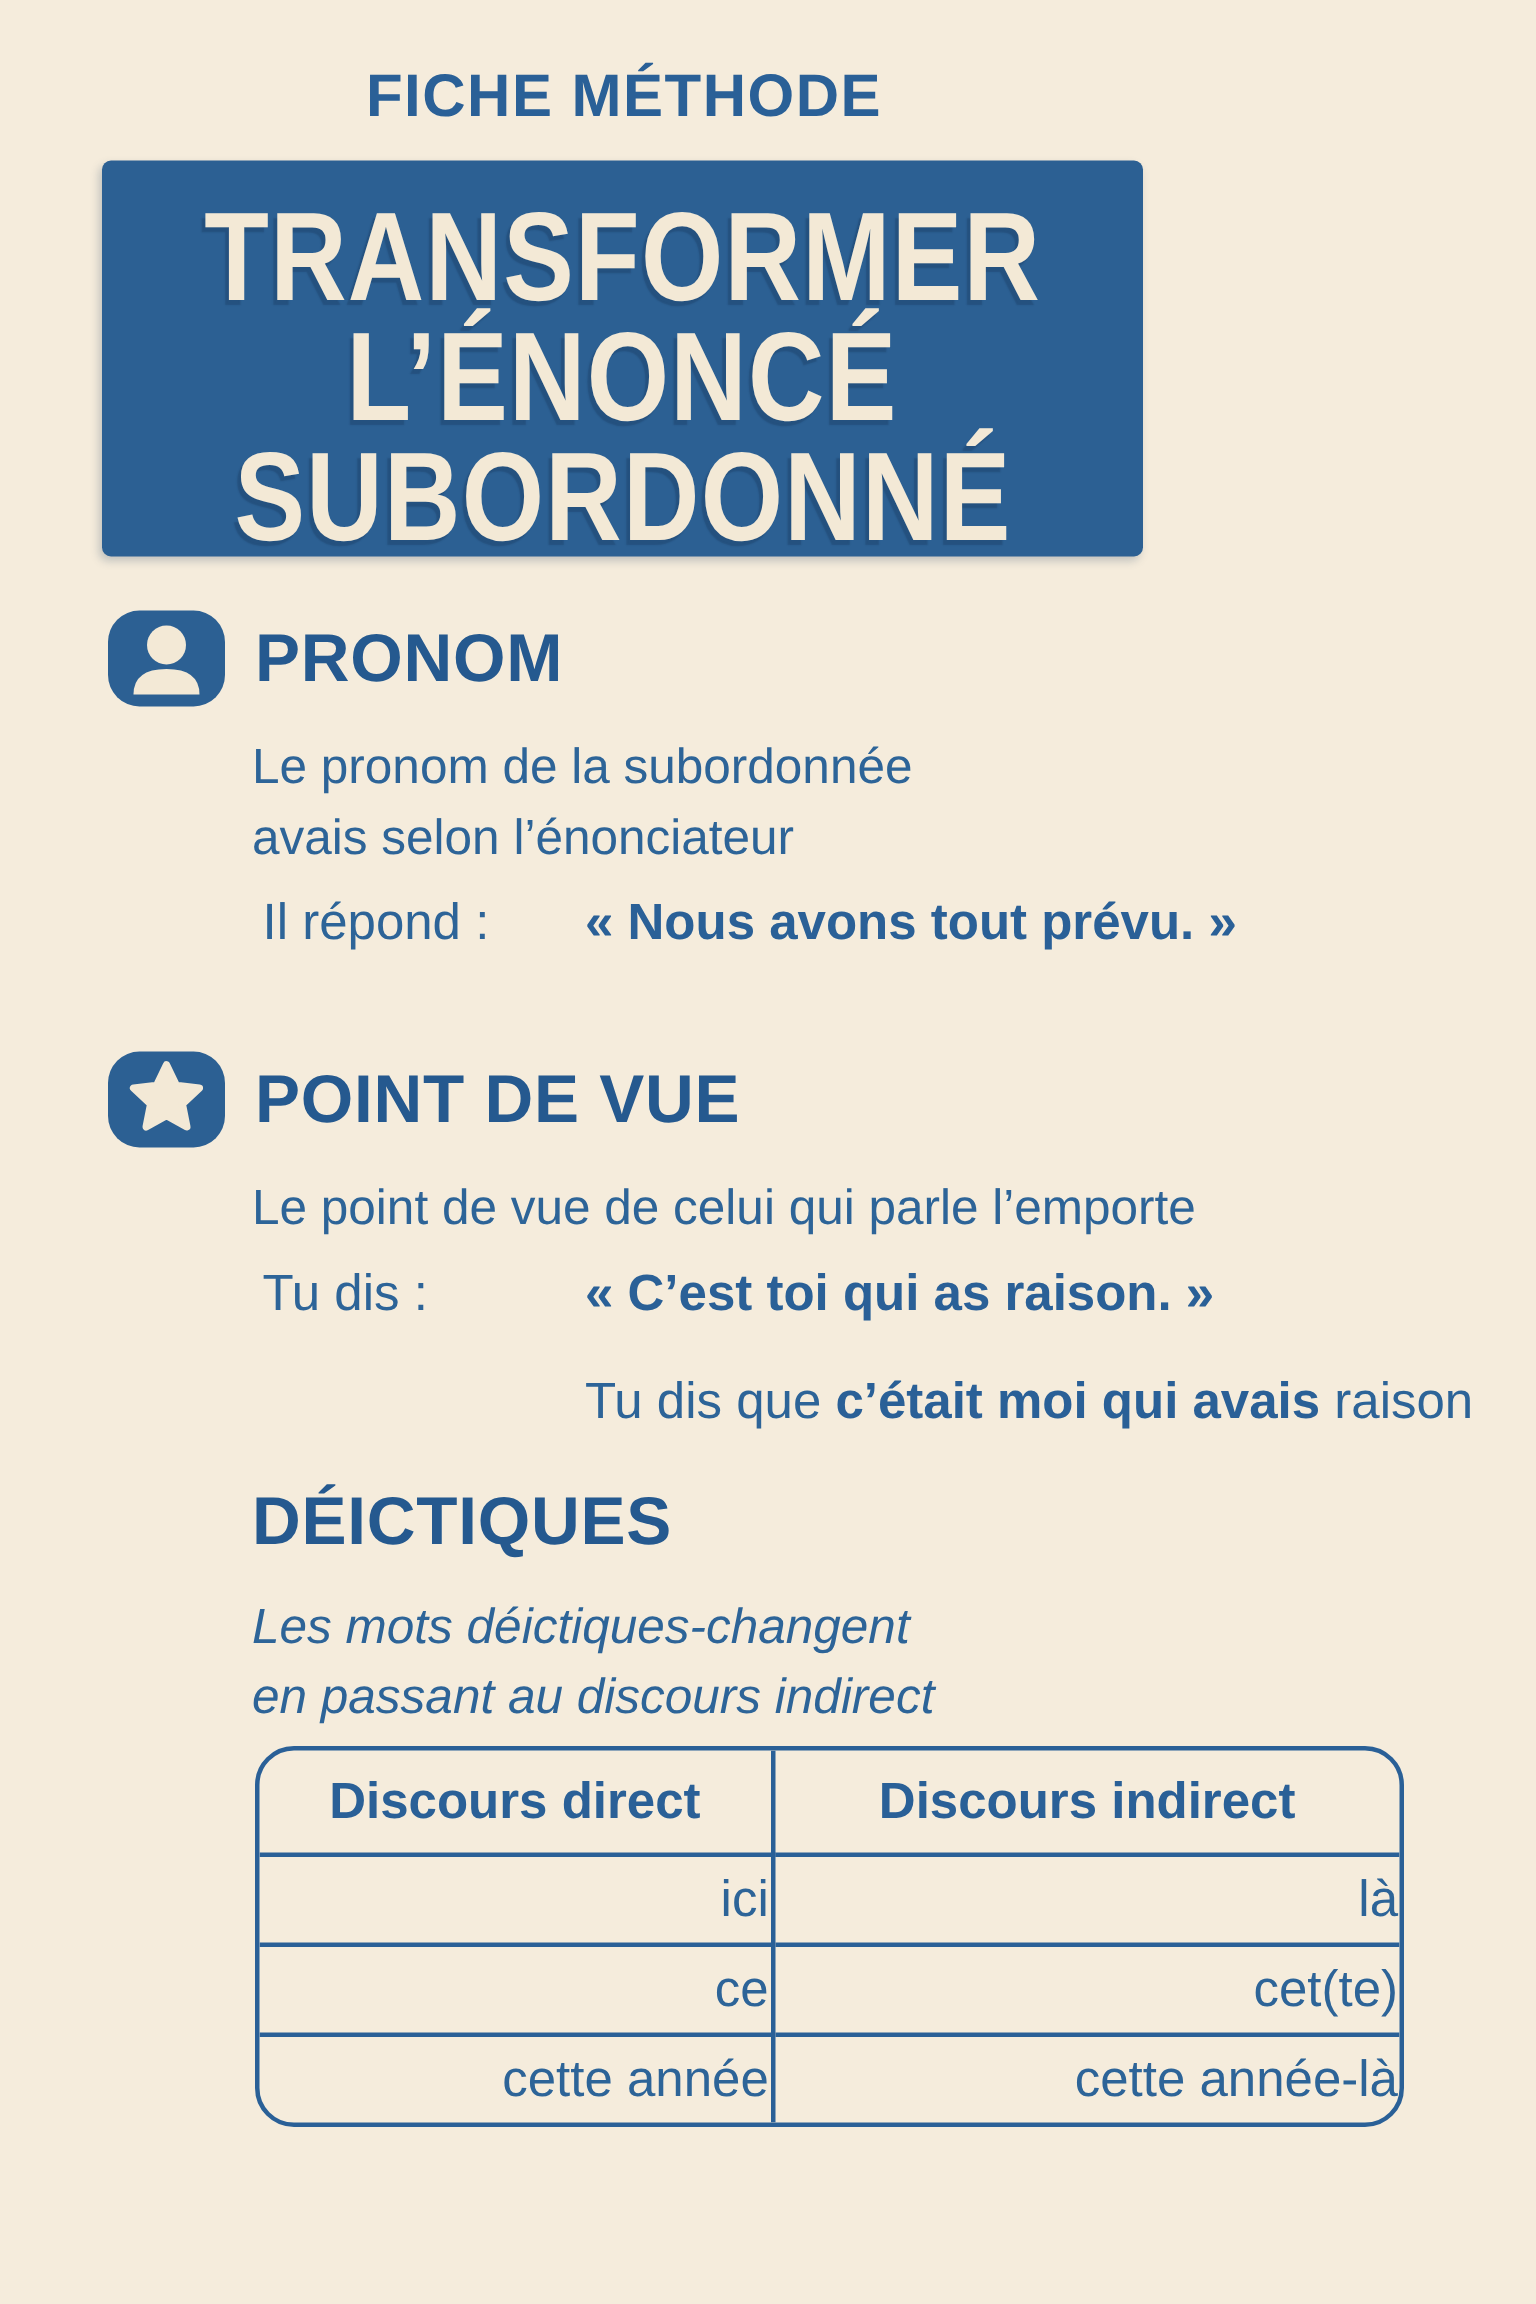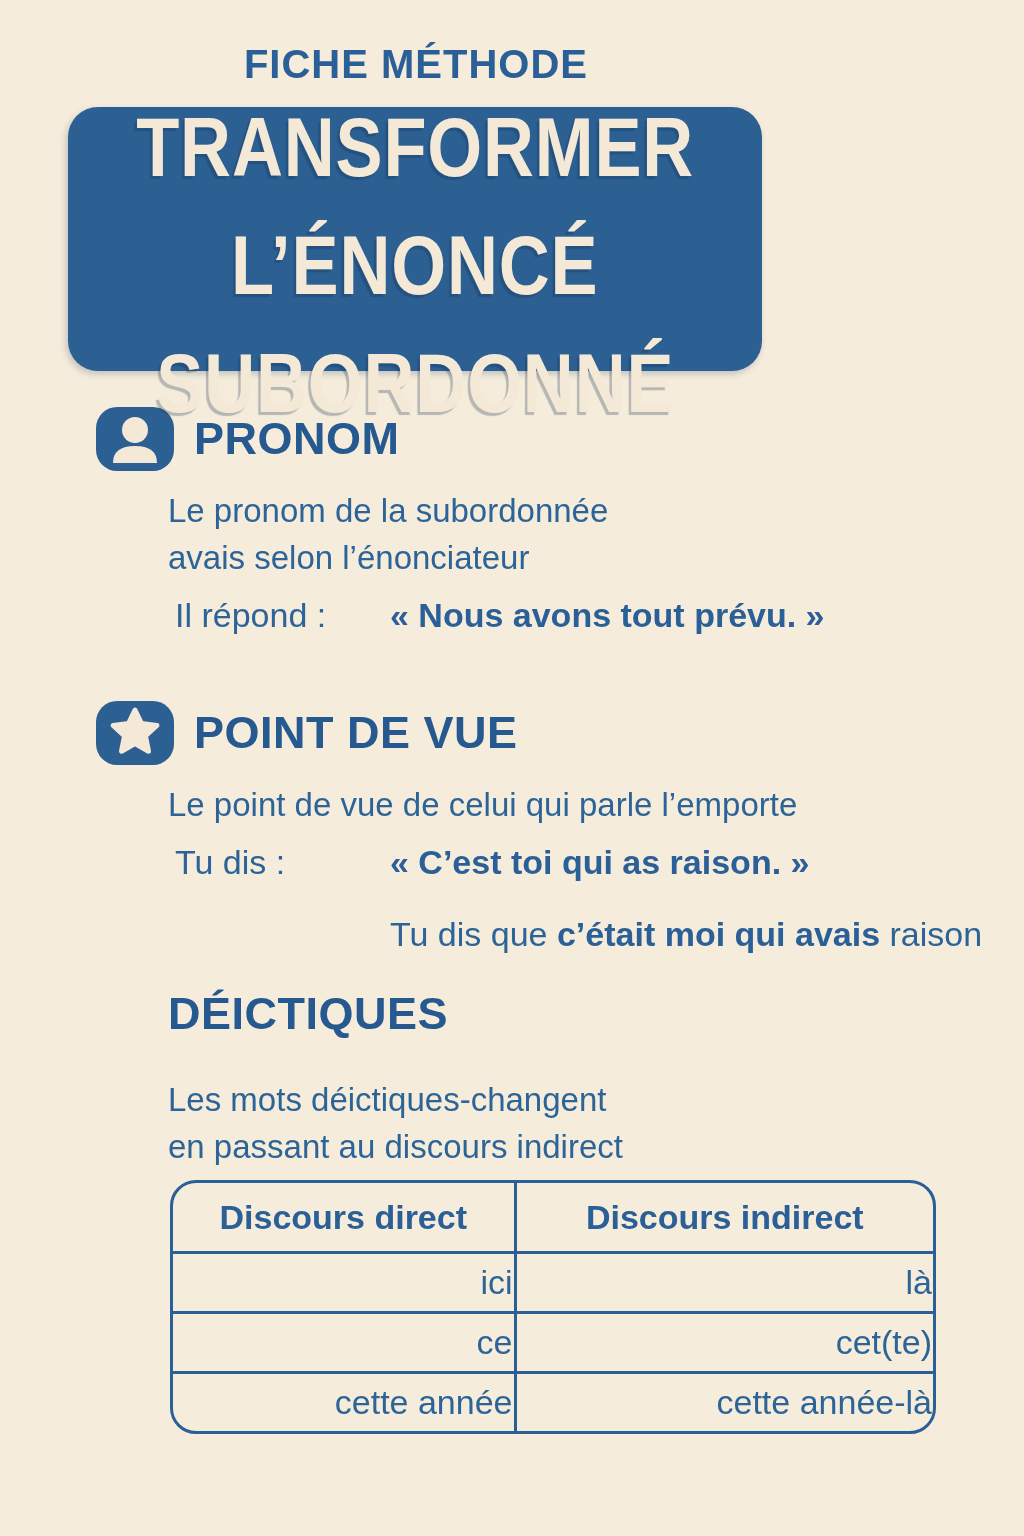--- a/index.html
+++ b/index.html
@@ -21,45 +21,44 @@
     font-weight: 700;
     letter-spacing: 1px;
     color: #2a6097;
   }
 
   
   .title-box {
     margin: 20px 70px 0 68px;
     height: 264px;
     background: #2c6093;
-    border-radius: 30px;
+    border-radius: 6px;
     display: flex;
     flex-direction: column;
-    justify-content: flex-start;
+    justify-content: flex-end;
     align-items: center;
     box-shadow: -2px 3px 6px rgba(43,73,104,0.25);
-    gap: 38px;
   }
   .title-line {
     color: #f3e9d6;
     font-size: 84px;
     font-weight: 700;
     line-height: 80px;
     letter-spacing: 1px;
     transform: scaleX(0.84);
     transform-origin: center;
     text-shadow: -3px 3px 1px rgba(18,44,74,0.28);
     white-space: nowrap;
   }
 
   
   .sec-head {
     display: flex;
     align-items: center;
-    margin-left: 96px;
+    margin-left: 72px;
     gap: 20px;
   }
   .icon-badge {
     width: 78px;
     height: 64px;
     background: #2c6093;
     border-radius: 21px;
     display: flex;
     align-items: center;
     justify-content: center;
@@ -97,21 +96,21 @@
   .ex-label { white-space: nowrap; }
   .ex-quote { font-weight: 700; color: #2a6097; white-space: nowrap; }
   .ex-indirect { white-space: nowrap; }
   .ex-indirect .bold { font-weight: 700; color: #2a6097; }
 
   .mt-head1 { margin-top: 36px; }
   .mt-body  { margin-top: 16px; }
   .mt-ex    { margin-top: 10px; }
   .mt-head2 { margin-top: 38px; }
   .mt-head3 { margin-top: 30px; }
-  .mt-body2 { margin-top: 36px; }
+  .mt-body2 { margin-top: 20px; font-style: italic; }
 
   
   .table-wrap {
     margin: 10px 0 0 170px;
     width: 760px;
     border: 3px solid #2a6097;
     border-radius: 26px;
     overflow: hidden;
     background: #f5ecdc;
   }

